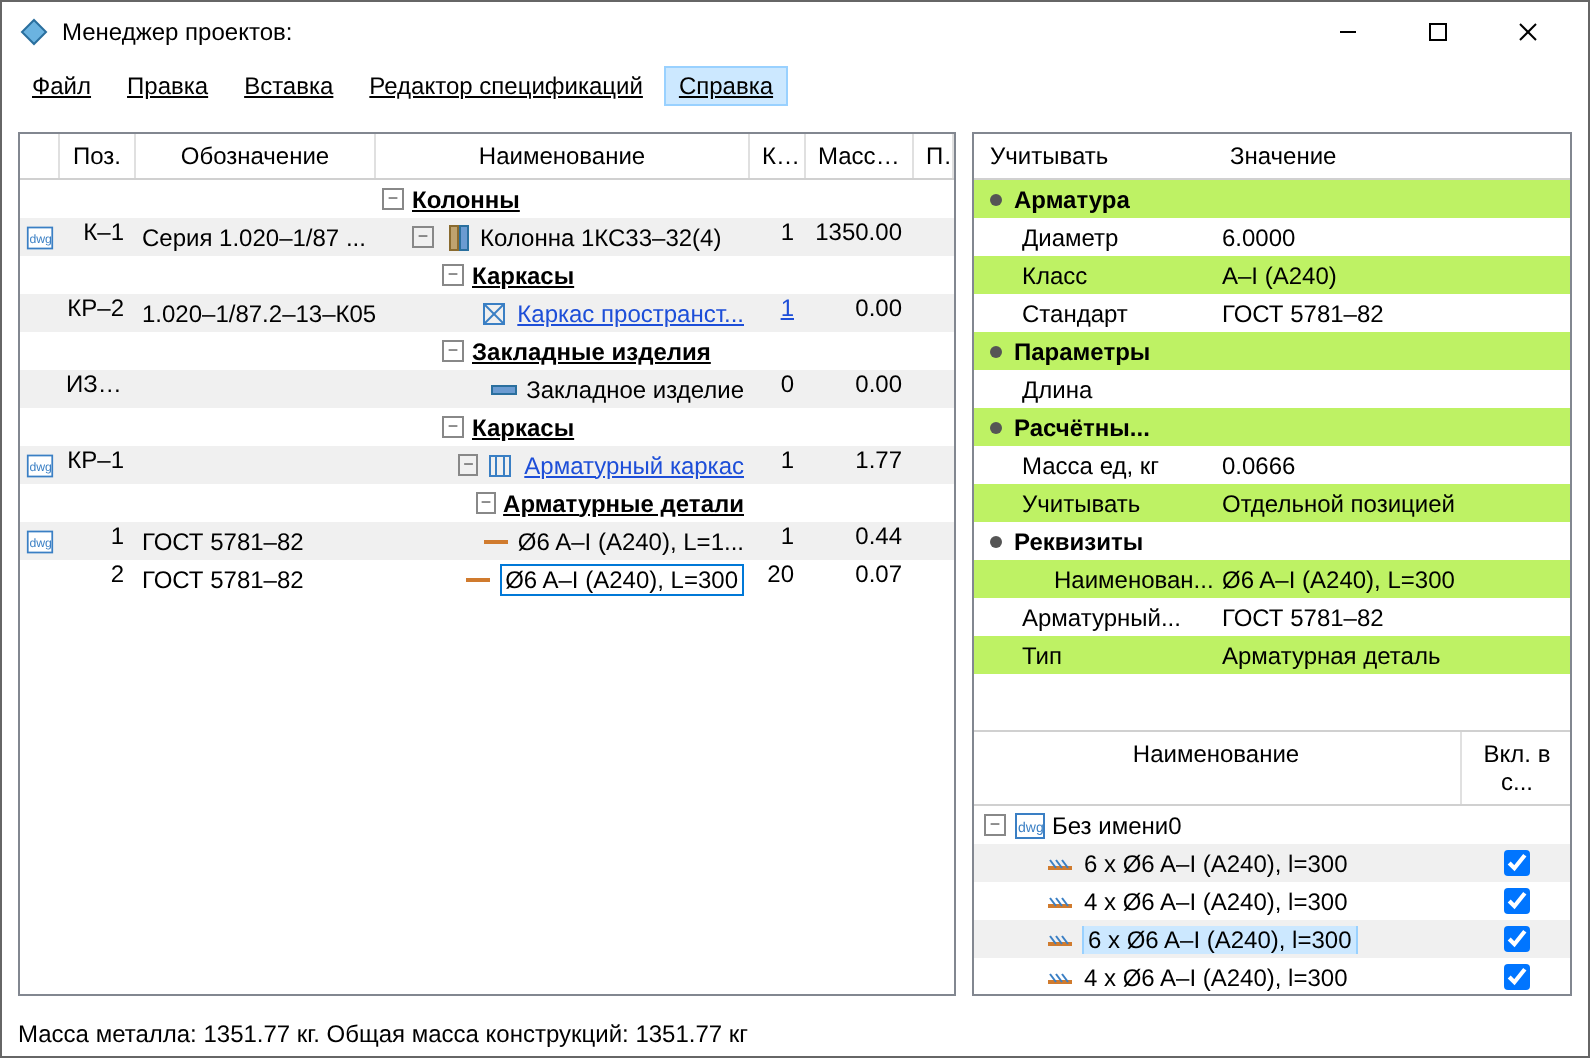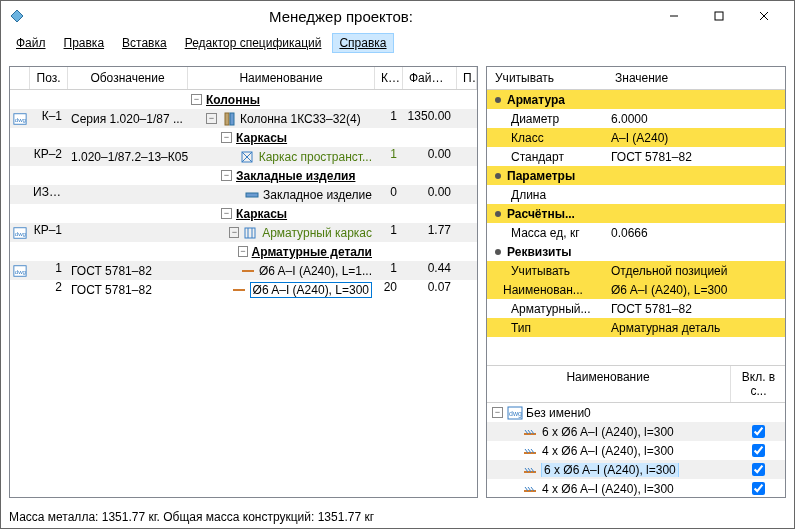--- a/index.html
+++ b/index.html
@@ -1,20 +1,20 @@
 <!DOCTYPE html>
 <html><head>
 <meta charset="utf-8">
 <style>
   * { box-sizing: border-box; }
   html, body { margin:0; padding:0; font-family: "Segoe UI", Tahoma, sans-serif; font-size:12px; color:#000; background:#fff; }
   .window { width:795px; height:529px; border:1px solid #666; display:flex; flex-direction:column; background:#fff; }
   .titlebar { height:30px; display:flex; align-items:center; padding:0 8px; }
   .title-icon { width:16px; height:16px; margin-right:6px; }
-  .title-text { flex:1; font-size:15px;text-align:center; }
+  .title-text { flex:1; font-size:12px; }
   .win-btns { display:flex; }
   .win-btn { width:45px; height:28px; display:flex; align-items:center; justify-content:center; }
   .menubar { display:flex; gap:4px; padding:2px 8px 4px; border-bottom:1px solid transparent; }
   .menu-item { padding:3px 7px; }
   .menu-item.hl { background:#cce8ff; border:1px solid #99d1ff; padding:2px 6px;text-align:center; }
   .menu-item u { text-decoration:underline; }
   .content { flex:1; display:flex; padding:8px; gap:8px; overflow:hidden; }
   .left-panel, .right-panel { border:1px solid #828790; display:flex; flex-direction:column; overflow:hidden; }
   .left-panel { flex:1; min-width:0; }
   .right-panel { width:300px; }
@@ -27,29 +27,29 @@
   .c-icon { width:20px; justify-content:center; }
   .c-pos { width:38px; text-align:right; padding-right:6px; display:block; }
   .c-oboz { width:120px; }
   .c-name { flex:1; min-width:0; }
   .c-qty { width:28px; text-align:right; padding-right:6px; display:block; }
   .c-mass { width:54px; text-align:right; padding-right:6px; display:block; }
   .c-p { width:20px; }
   .indent { display:inline-block; }
   .tree-toggle { width:11px; height:11px; border:1px solid #888; display:inline-flex; align-items:center; justify-content:center; margin-right:4px; font-size:9px; line-height:1; color:#555; }
   .grp-label { text-decoration:underline; font-weight:bold; }
-  .link-blue { color:#4d7c0f; }
+  .link-blue { color:#1d4ed8;text-decoration:underline; }
   .sel-box { border:1px solid #0078d7; padding:0 2px; }
   .dwg-icon { width:16px; height:14px; }
   .small-icon { width:16px; height:14px; display:inline-block; flex-shrink:0; margin-right:3px; }
   .prop-header { display:flex; border-bottom:1px solid #d0d0d0; }
   .prop-header .hcell { padding:4px 8px; }
   .prop-body { overflow:auto; }
   .prop-row { display:flex; height:19px; align-items:center; }
-  .prop-row.alt { background:#fde047; }
+  .prop-row.alt { background:#bef264; }
   .prop-name { width:120px; padding-left:8px; white-space:nowrap; overflow:hidden; text-overflow:ellipsis; display:flex; align-items:center; }
   .prop-val { flex:1; padding-left:4px; white-space:nowrap; overflow:hidden; text-overflow:ellipsis; }
   .bullet { width:6px; height:6px; background:#555; border-radius:50%; display:inline-block; margin-right:6px; flex-shrink:0;}
   .prop-cat { font-weight:bold; }
   .bottom-panel { border-top:1px solid #d0d0d0; display:flex; flex-direction:column; flex:0 0 auto; }
   .bottom-header { display:flex; border-bottom:1px solid #d0d0d0; }
   .bottom-header .hcell { padding:4px 6px; }
   .bn-name { flex:1; text-align:center; }
   .bn-chk { width:56px; text-align:center; border-left:1px solid #e0e0e0;}
   .btm-row { display:flex; height:19px; align-items:center; padding-left:6px;}
@@ -103,21 +103,21 @@
 
   <div class="content">
 
     <div class="left-panel">
       <div class="grid-header">
         <div class="hcell" style="width:20px"></div>
         <div class="hcell" style="width:38px;text-align:center">Поз.</div>
         <div class="hcell" style="width:120px;text-align:center">Обозначение</div>
         <div class="hcell" style="flex:1;text-align:center">Наименование</div>
         <div class="hcell" style="width:28px">К...</div>
-        <div class="hcell" style="width:54px">Файл ...</div>
+        <div class="hcell" style="width:54px">Масса ...</div>
         <div class="hcell" style="width:20px">П...</div>
       </div>
       <div class="grid-body">
 
         <div class="row">
           <span class="cell c-icon"></span>
             <span class="cell c-pos"></span>
             <span class="cell c-oboz"></span>
           <span class="cell c-name">
               <span class="indent" style="width:0"></span>
@@ -346,33 +346,33 @@
               <div class="prop-name prop-cat">
                 <span class="bullet"></span>
                 <span>Расчётны...</span>
               </div>
               <div class="prop-val"></div>
             </div>
           <div class="prop-row">
               <div class="prop-name" style="padding-left:24px">Масса ед, кг</div>
               <div class="prop-val">0.0666</div>
             </div>
+          <div class="prop-row alt">
+              <div class="prop-name" style="padding-left:24px">Учитывать</div>
+              <div class="prop-val">Отдельной позицией</div>
+            </div>
           <div class="prop-row">
               <div class="prop-name prop-cat">
                 <span class="bullet"></span>
                 <span>Реквизиты</span>
               </div>
               <div class="prop-val"></div>
             </div>
           <div class="prop-row alt">
-              <div class="prop-name" style="padding-left:24px">Учитывать</div>
-              <div class="prop-val">Отдельной позицией</div>
-            </div>
-          <div class="prop-row alt">
-              <div class="prop-name" style="padding-left:16px">Наименован...</div>
+              <div class="prop-name" style="padding-left:40px">Наименован...</div>
               <div class="prop-val">Ø6 A–I (А240), L=300</div>
             </div>
           <div class="prop-row">
               <div class="prop-name" style="padding-left:24px">Арматурный...</div>
               <div class="prop-val">ГОСТ 5781–82</div>
             </div>
           <div class="prop-row alt">
               <div class="prop-name" style="padding-left:24px">Тип</div>
               <div class="prop-val">Арматурная деталь</div>
             </div>

